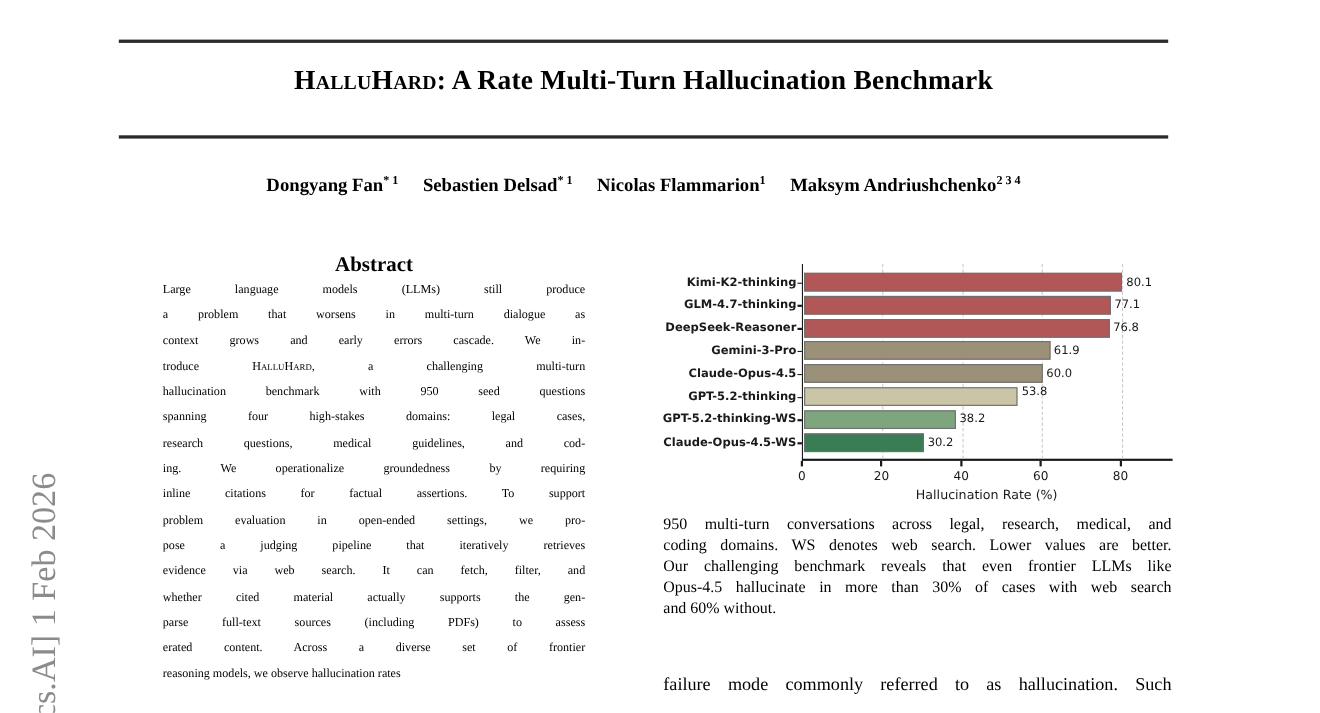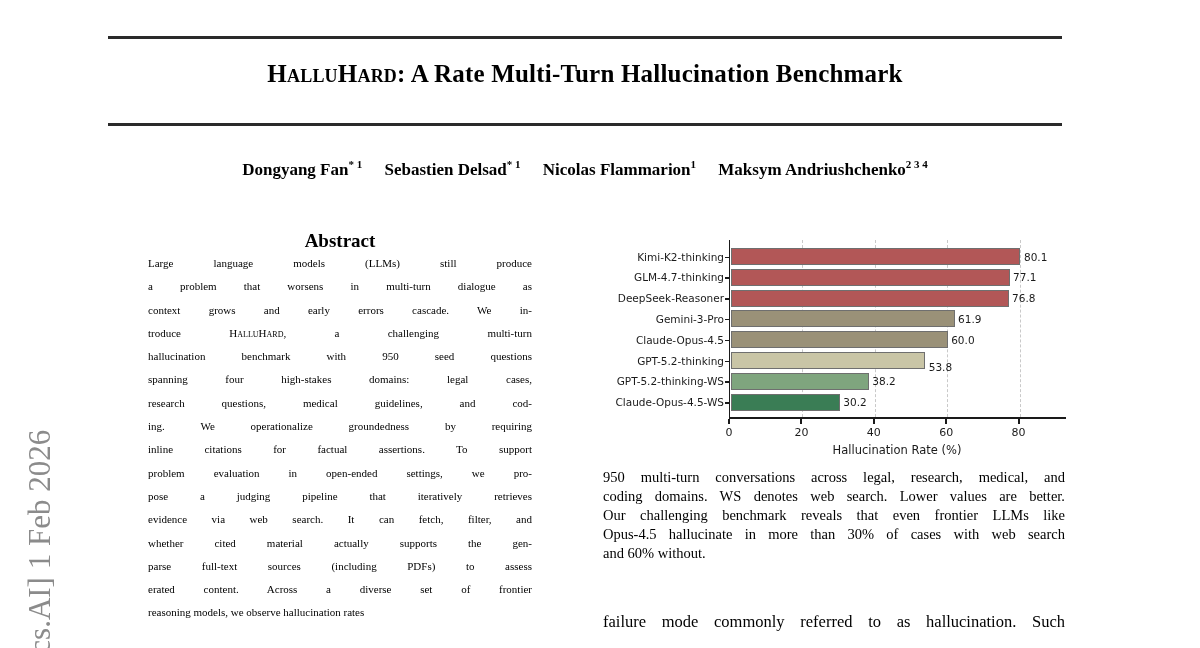--- a/index.html
+++ b/index.html
@@ -57,21 +57,21 @@
     font-family:"DejaVu Sans",sans-serif;
   }
   .chart-plot{
     position:absolute;left:128px;top:6px;width:336px;height:177px;
     border-left:1.5px solid #1a1a1a;border-bottom:2px solid #1a1a1a;
   }
   .gridline{position:absolute;top:0;height:177px;width:0;border-left:1px dashed #c9c9c9;}
   .bar{position:absolute;height:17px;border:1px solid #6f6f6f;box-sizing:border-box;}
   .bar-label{
     position:absolute;left:0;width:123px;text-align:right;
-    font-size:10.5px;line-height:14px;color:#1a1a1a;white-space:nowrap;
+    font-size:10.5px;line-height:14px;color:#1a1a1a;white-space:nowrap;font-weight:bold;
   }
   .ytick{position:absolute;left:124px;width:4px;height:1.5px;background:#1a1a1a;}
   .bar-value{
     position:absolute;font-size:10.5px;line-height:14px;color:#1a1a1a;white-space:nowrap;
   }
   .xtick{position:absolute;top:185px;width:2px;height:5px;background:#1a1a1a;}
   .xtick-label{
     position:absolute;top:192px;width:34px;text-align:center;
     font-size:11px;color:#1a1a1a;
   }
@@ -151,21 +151,21 @@
     <div class="ytick" style="top: 84.9px;"></div>
     <div class="bar" style="left: 129.5px; top: 76.4px; width: 224.078px; background: rgb(154, 145, 120);"></div>
     <div class="bar-value" style="left: 357.078px; top: 77.9px;">61.9</div>
     <div class="bar-label" style="top: 98.7px;">Claude-Opus-4.5</div>
     <div class="ytick" style="top: 105.7px;"></div>
     <div class="bar" style="left: 129.5px; top: 97.2px; width: 217.2px; background: rgb(154, 145, 120);"></div>
     <div class="bar-value" style="left: 350.2px; top: 98.7px;">60.0</div>
     <div class="bar-label" style="top: 119.5px;">GPT-5.2-thinking</div>
     <div class="ytick" style="top: 126.5px;"></div>
     <div class="bar" style="left: 129.5px; top: 118px; width: 194.756px; background: rgb(201, 197, 166);"></div>
-    <div class="bar-value" style="left: 327.756px; top: 126px;">53.8</div>
+    <div class="bar-value" style="left: 327.756px; top: 115px;">53.8</div>
     <div class="bar-label" style="top: 140.3px;">GPT-5.2-thinking-WS</div>
     <div class="ytick" style="top: 147.3px;"></div>
     <div class="bar" style="left: 129.5px; top: 138.8px; width: 138.284px; background: rgb(127, 165, 126);"></div>
     <div class="bar-value" style="left: 271.284px; top: 140.3px;">38.2</div>
     <div class="bar-label" style="top: 161.1px;">Claude-Opus-4.5-WS</div>
     <div class="ytick" style="top: 168.1px;"></div>
     <div class="bar" style="left: 129.5px; top: 159.6px; width: 109.324px; background: rgb(58, 125, 85);"></div>
     <div class="bar-value" style="left: 242.324px; top: 161.1px;">30.2</div>
     <div class="x-axis-title">Hallucination Rate (%)</div>
   </div>

